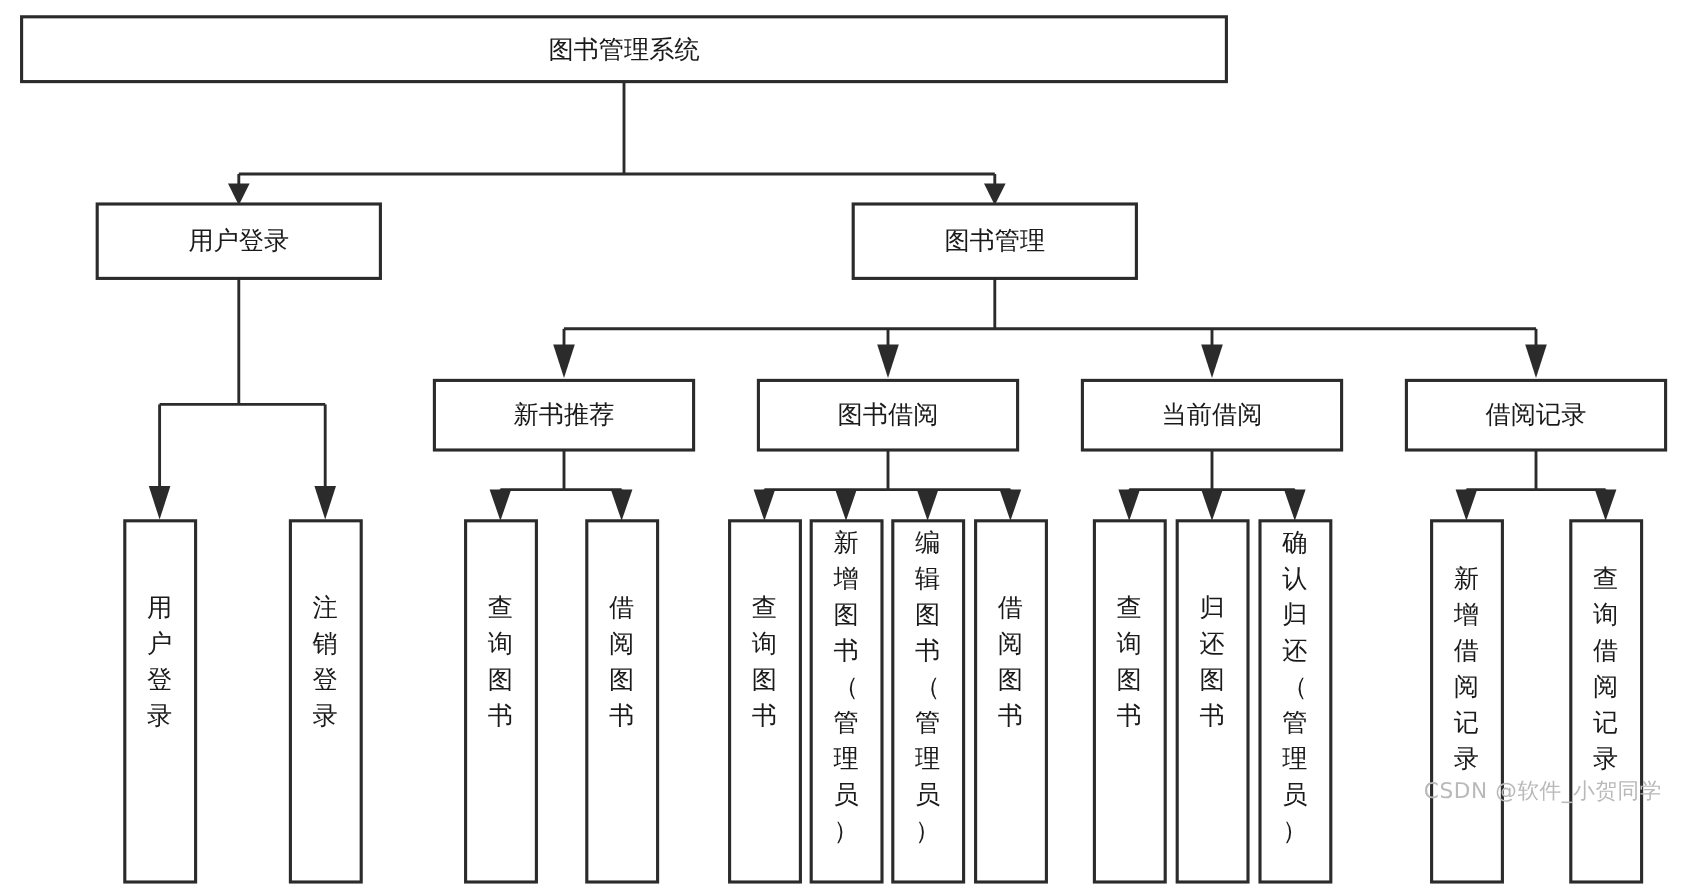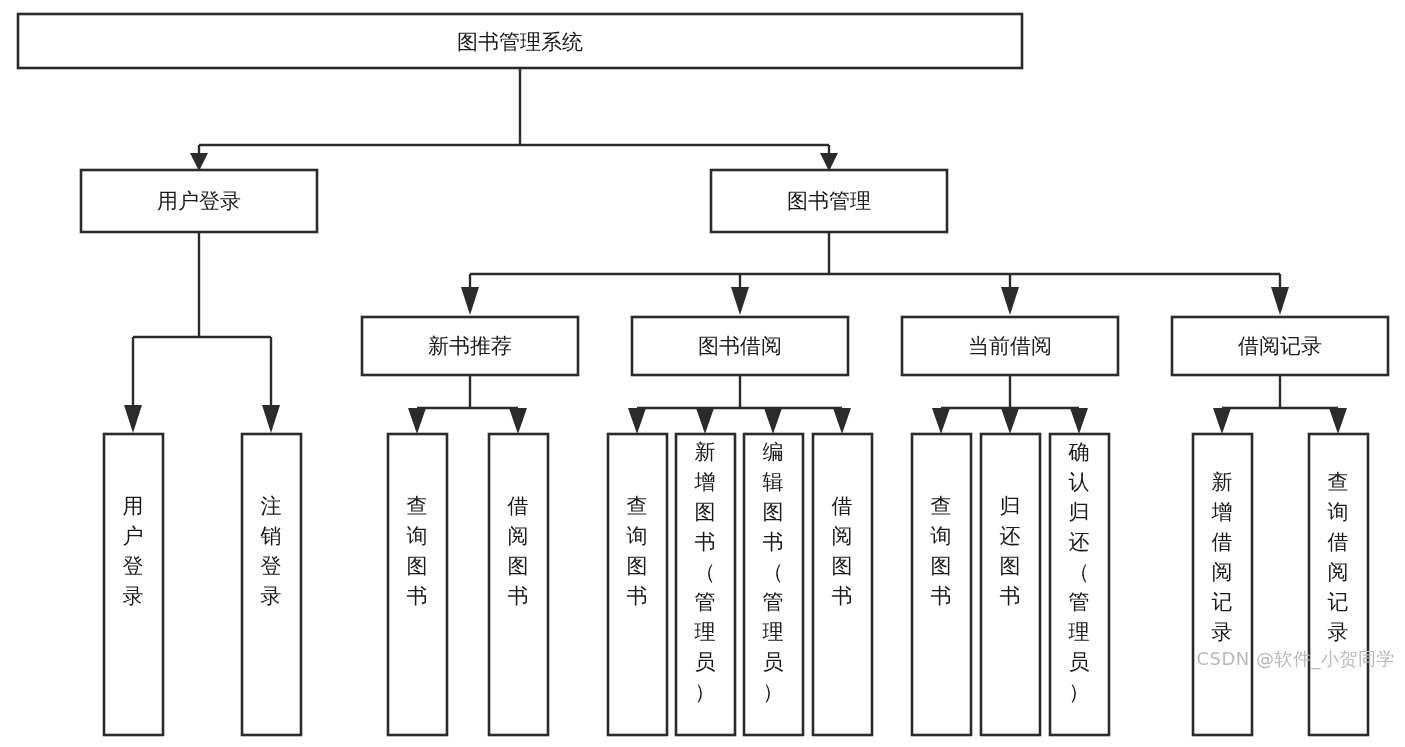--- a/index.html
+++ b/index.html
@@ -49,21 +49,21 @@
     dominant-baseline: middle;
   }
   .node-label-vertical {
     fill: #1a1a1a;
     font-family: "DejaVu Sans", "Liberation Sans", sans-serif;
     font-size: 21px;
     text-anchor: middle;
   }
   .watermark {
     position: absolute;
-    right: 10px;
+    right: 20px;
     bottom: 6px;
     font-family: "DejaVu Sans", "Liberation Sans", sans-serif;
     font-size: 18px;
     color: #b9b9b9;
     white-space: nowrap;
     letter-spacing: 0.5px;
     pointer-events: none;
   }
 </style>
 </head>

